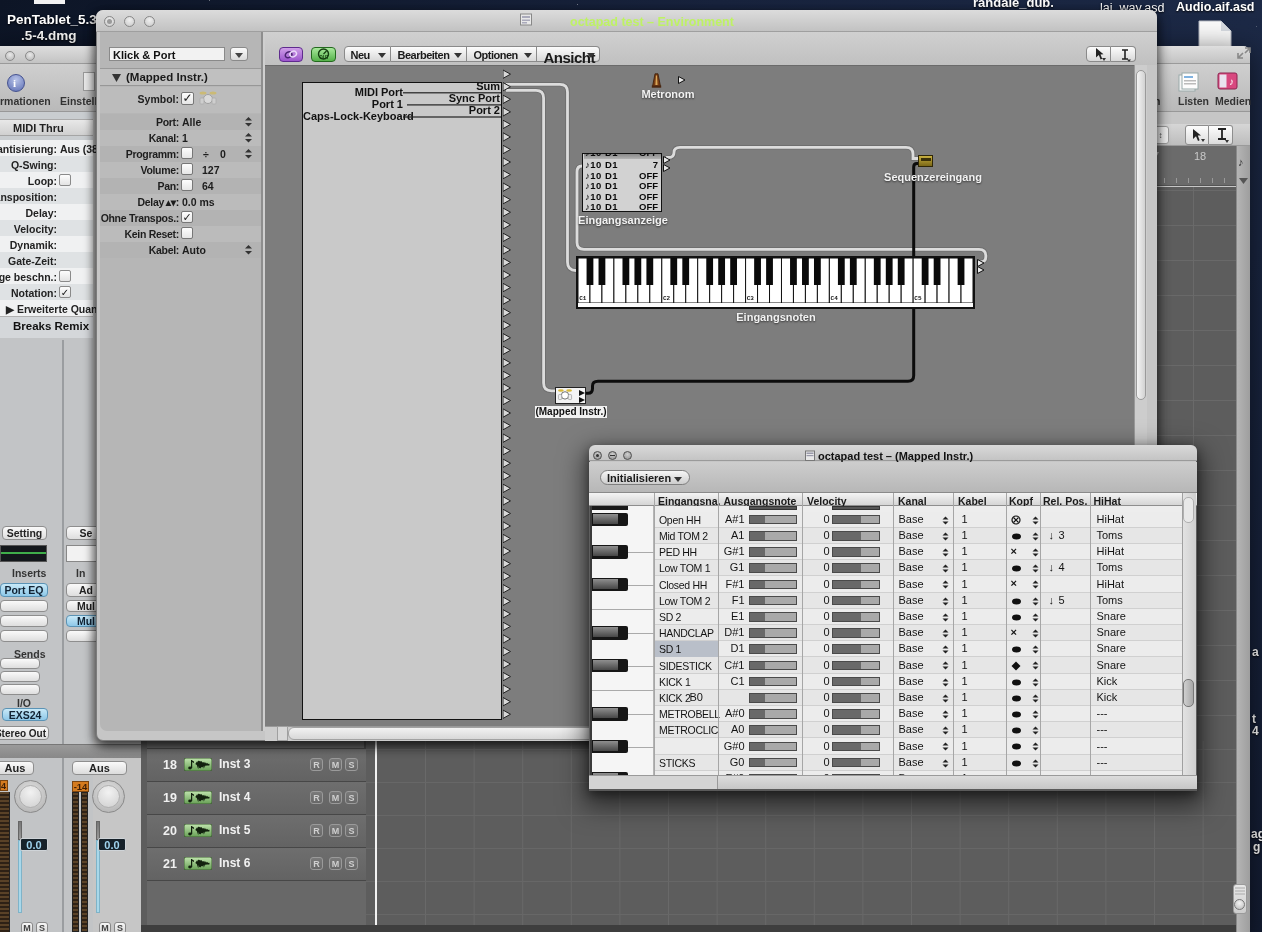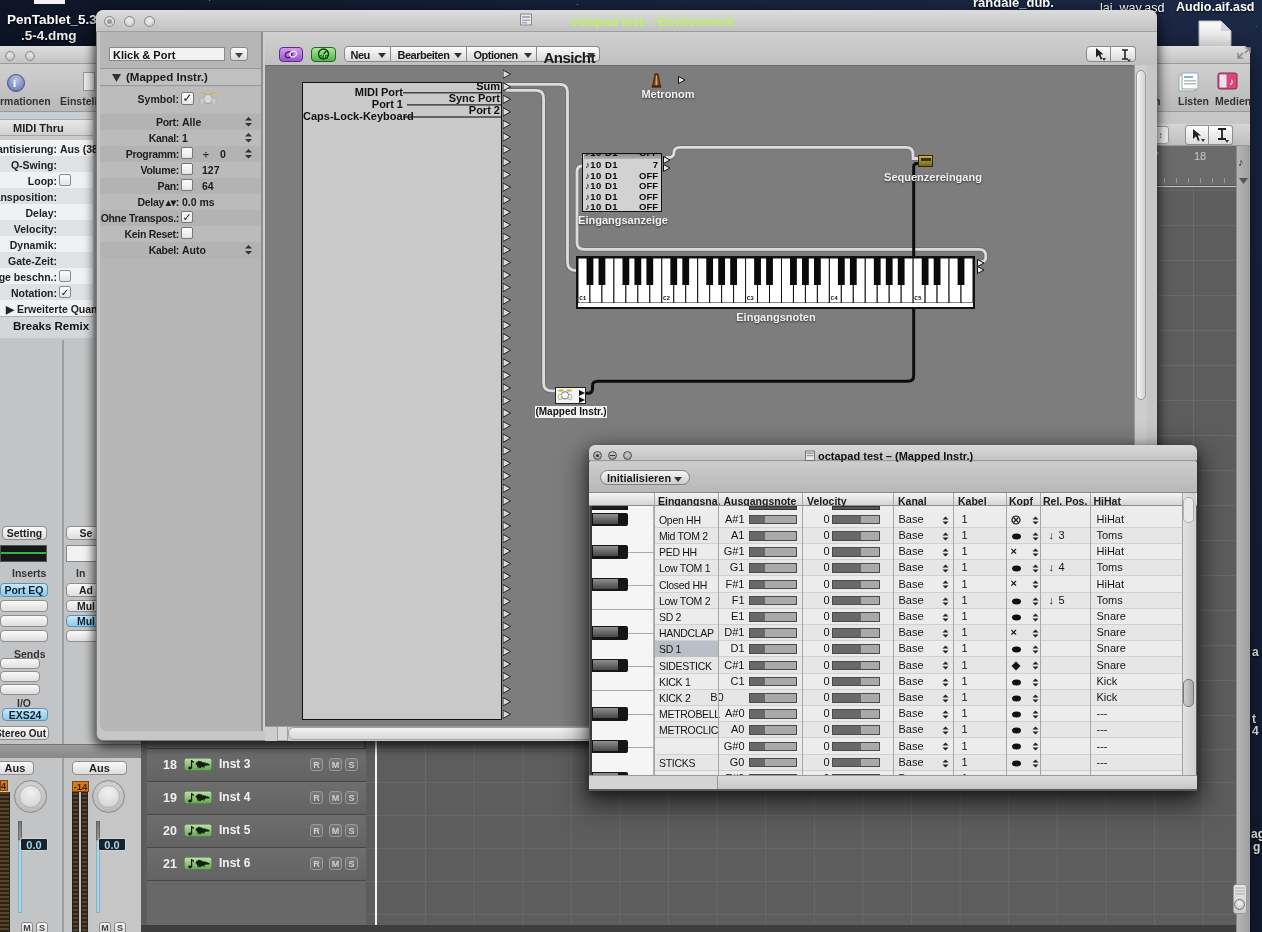--- a/index.html
+++ b/index.html
@@ -894,21 +894,21 @@
 <svg style="left:421px;top:172.6px;" width="11" height="7" viewBox="0 0 11 7">
       <ellipse cx="5.5" cy="3.5" rx="4.5" ry="3" fill="#111"></ellipse>
     </svg>
 <svg style="left:442px;top:171.6px;" width="7" height="9" viewBox="0 0 7 9">
       <path d="M0.5 3.6 L6.5 3.6 L3.5 0.5 Z" fill="#222"></path>
       <path d="M0.5 5.4 L6.5 5.4 L3.5 8.5 Z" fill="#222"></path>
     </svg>
 <div class="t" style="left:507px;top:168.79999999999998px;font-size:11px;color:#141414;">Kick</div>
 <div style="left:0;top:183.79999999999998px;width:592.5px;height:16.2px;background:#e6e6e6;border-bottom:1px solid #d0d0d0;"></div>
 <div class="t" style="left:69.5px;top:185.99999999999997px;font-size:10.5px;letter-spacing:-0.3px;color:#141414;">KICK 2</div>
-<div class="t" style="left:100px;top:184.99999999999997px;width:55px;text-align:center;font-size:11px;color:#141414;">B0</div>
+<div class="t" style="left:100px;top:184.99999999999997px;width:55px;text-align:left;font-size:11px;color:#141414;">B0</div>
 <div style="left:159px;top:186.99999999999997px;width:48px;height:9.5px;background:#a9a9a9;border:1px solid #4a4a4a;"></div>
 <div style="left:160px;top:187.99999999999997px;width:15px;height:7.5px;background:#696969;"></div>
 <div class="t" style="left:210px;top:184.99999999999997px;width:30px;text-align:right;font-size:11px;color:#141414;">0</div>
 <div style="left:242.5px;top:186.99999999999997px;width:48px;height:9.5px;background:#a9a9a9;border:1px solid #4a4a4a;"></div>
 <div style="left:243.5px;top:187.99999999999997px;width:28px;height:7.5px;background:#696969;"></div>
 <div class="t" style="left:309px;top:184.99999999999997px;font-size:11px;color:#141414;">Base</div>
 <svg style="left:352px;top:187.79999999999998px;" width="7" height="9" viewBox="0 0 7 9">
       <path d="M0.5 3.6 L6.5 3.6 L3.5 0.5 Z" fill="#222"></path>
       <path d="M0.5 5.4 L6.5 5.4 L3.5 8.5 Z" fill="#222"></path>
     </svg>

